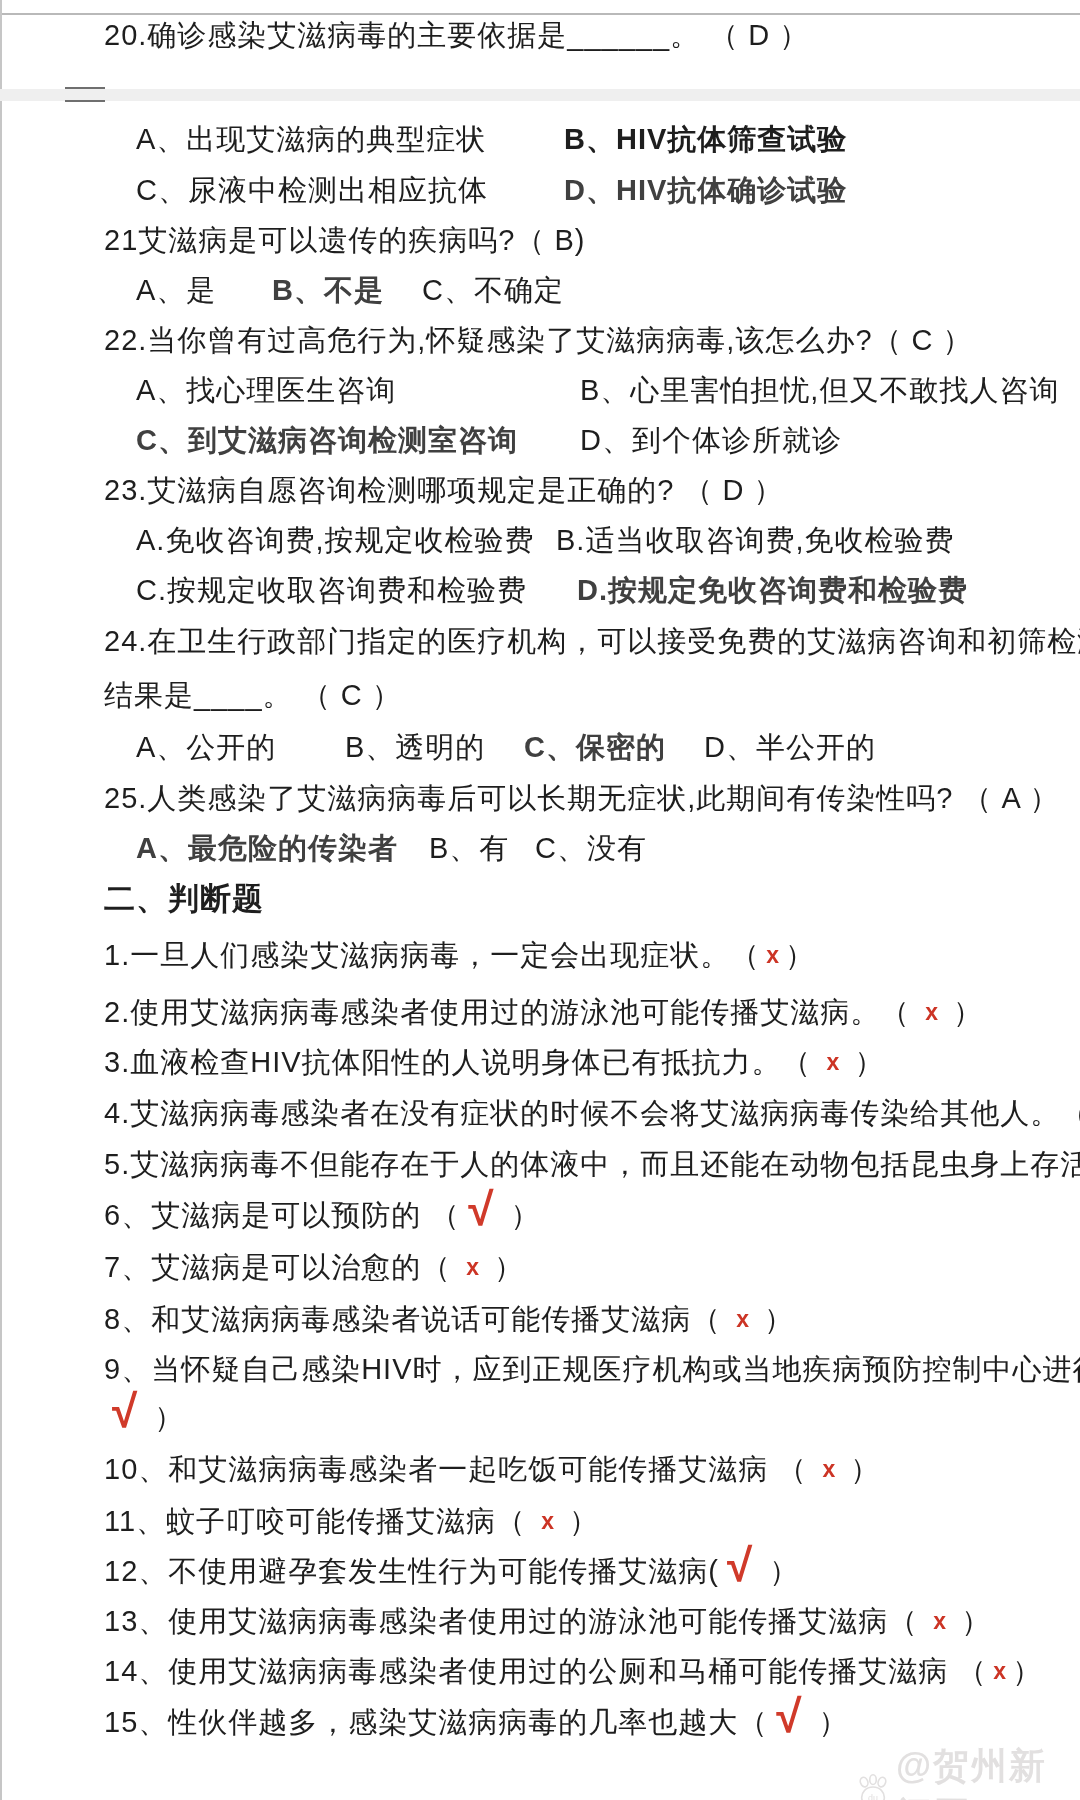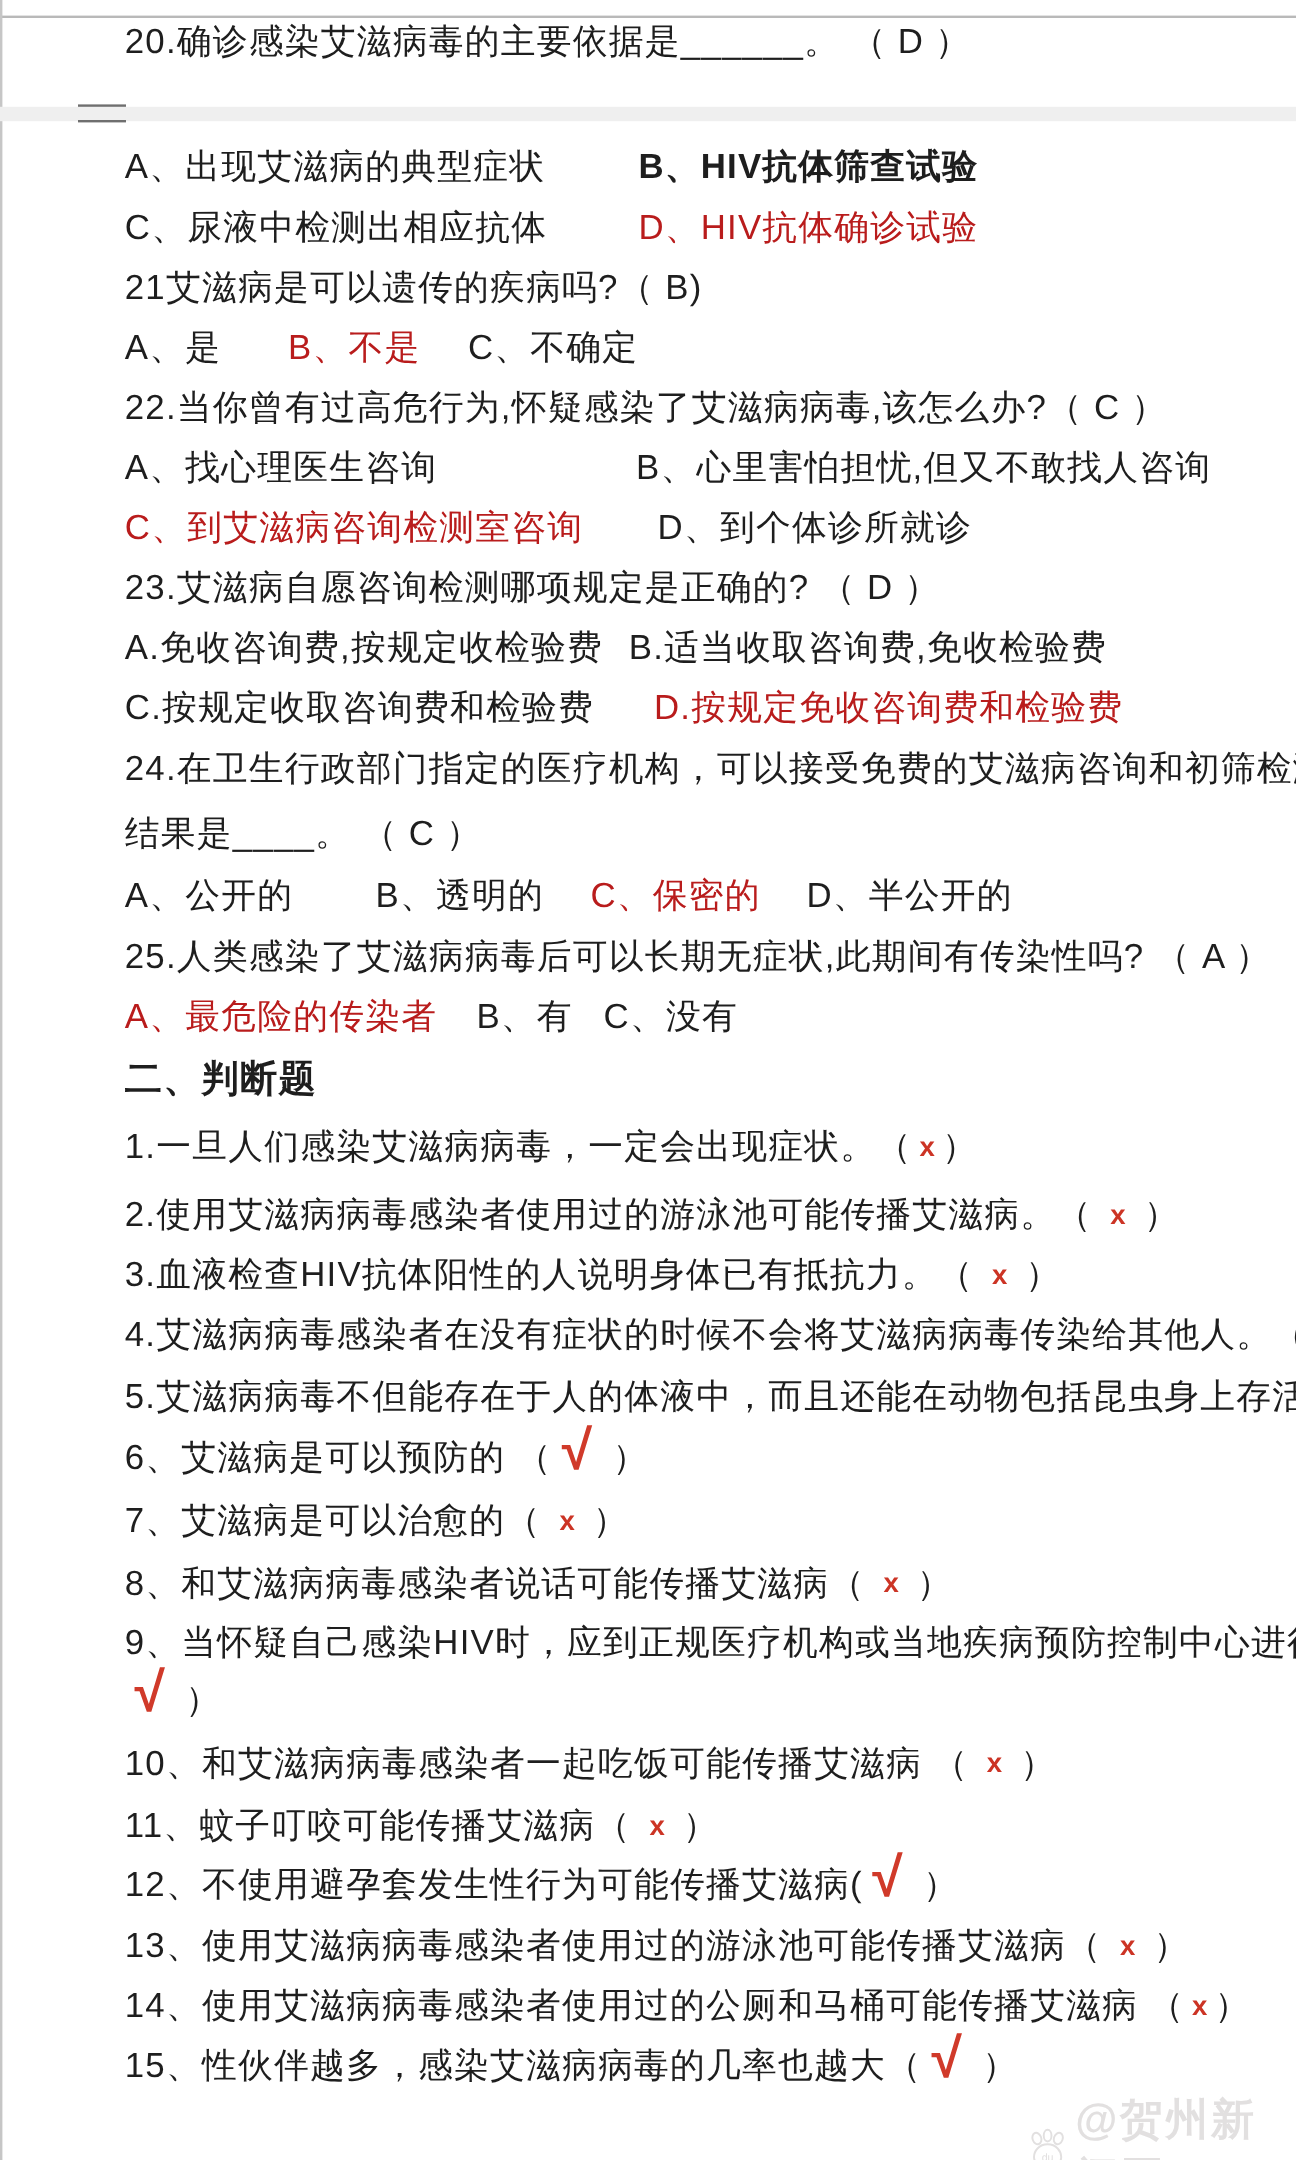--- a/index.html
+++ b/index.html
@@ -29,22 +29,22 @@
   .break-mark.m1{top:87px;}
   .break-mark.m2{top:100px;}
   .doc-line{
     position:absolute;left:0;width:1080px;
     white-space:nowrap;
     font-size:29px;
     line-height:38px;
     letter-spacing:1px;
   }
   .doc-line .seg{display:inline;}
-  .doc-line .seg.abs{position:absolute;top:0;}
-  .red{color:#b91c1c;}
+  .doc-line .seg.abs{position:absolute;top:0;margin-left:32px;}
+  .red{color:#404040;font-weight:bold;}
   .blk{color:#1e1e1e;}
   .bold{font-weight:700;font-size:31px;}
   .x-mark{
     color:#cc3425;
     font-size:23px;
     font-weight:700;
     letter-spacing:0;
     padding:0 6px;
     vertical-align:2px;
   }
@@ -90,21 +90,21 @@
       </div>
       <div class="doc-line" style="top: 221px; padding-left: 104px;"><span class="seg blk">21艾滋病是可以遗传的疾病吗?（ B)</span></div>
       <div class="doc-line" style="top: 271px;">
         <span class="seg blk abs" style="left: 104px;">A、是</span>
         <span class="seg red abs" style="left: 240px;">B、不是</span>
         <span class="seg blk abs" style="left: 390px;">C、不确定</span>
       </div>
       <div class="doc-line" style="top: 321px; padding-left: 104px;"><span class="seg blk">22.当你曾有过高危行为,怀疑感染了艾滋病病毒,该怎么办?（ C ）</span></div>
       <div class="doc-line" style="top: 371px;">
         <span class="seg blk abs" style="left: 104px;">A、找心理医生咨询</span>
-        <span class="seg blk abs" style="left: 530px;">B、心里害怕担忧,但又不敢找人咨询</span>
+        <span class="seg blk abs" style="left: 548px;">B、心里害怕担忧,但又不敢找人咨询</span>
       </div>
       <div class="doc-line" style="top: 421px;">
         <span class="seg red abs" style="left: 104px;">C、到艾滋病咨询检测室咨询</span>
         <span class="seg blk abs" style="left: 548px;">D、到个体诊所就诊</span>
       </div>
       <div class="doc-line" style="top: 471px; padding-left: 104px;"><span class="seg blk">23.艾滋病自愿咨询检测哪项规定是正确的? （ D ）</span></div>
       <div class="doc-line" style="top: 521px;">
         <span class="seg blk abs" style="left: 104px;">A.免收咨询费,按规定收检验费</span>
         <span class="seg blk abs" style="left: 524px;">B.适当收取咨询费,免收检验费</span>
       </div>

